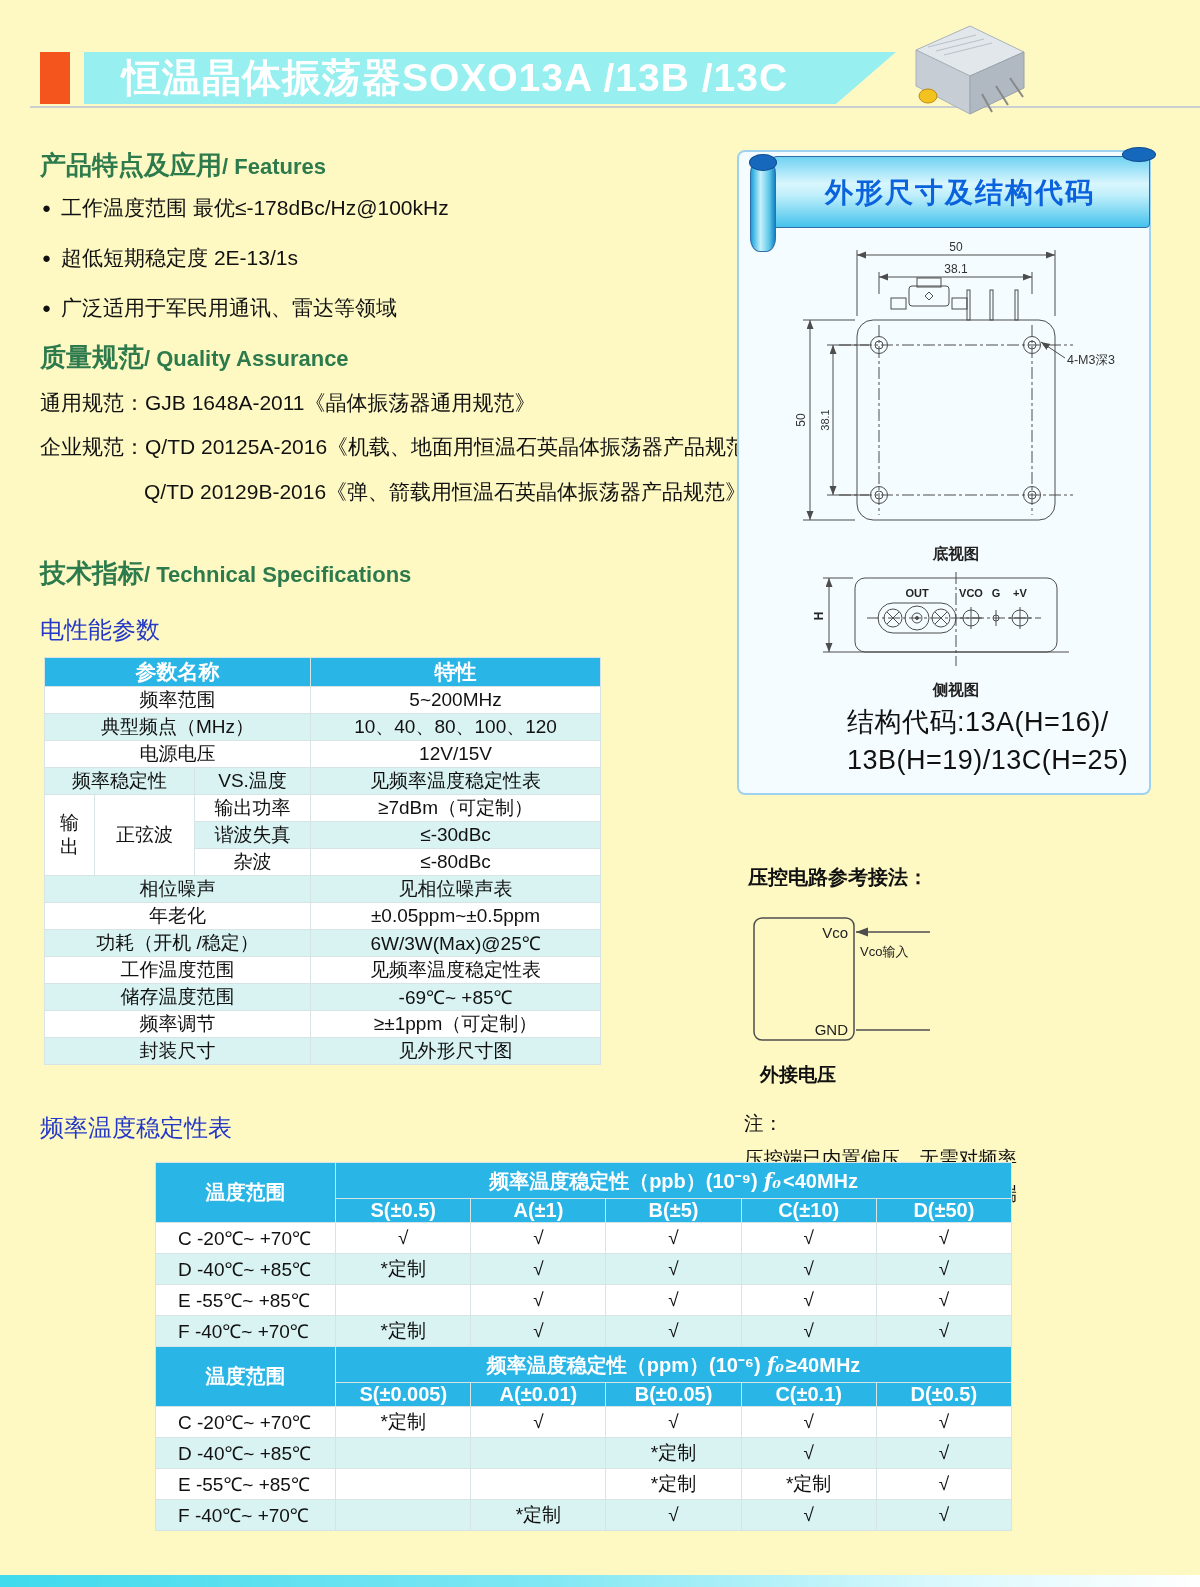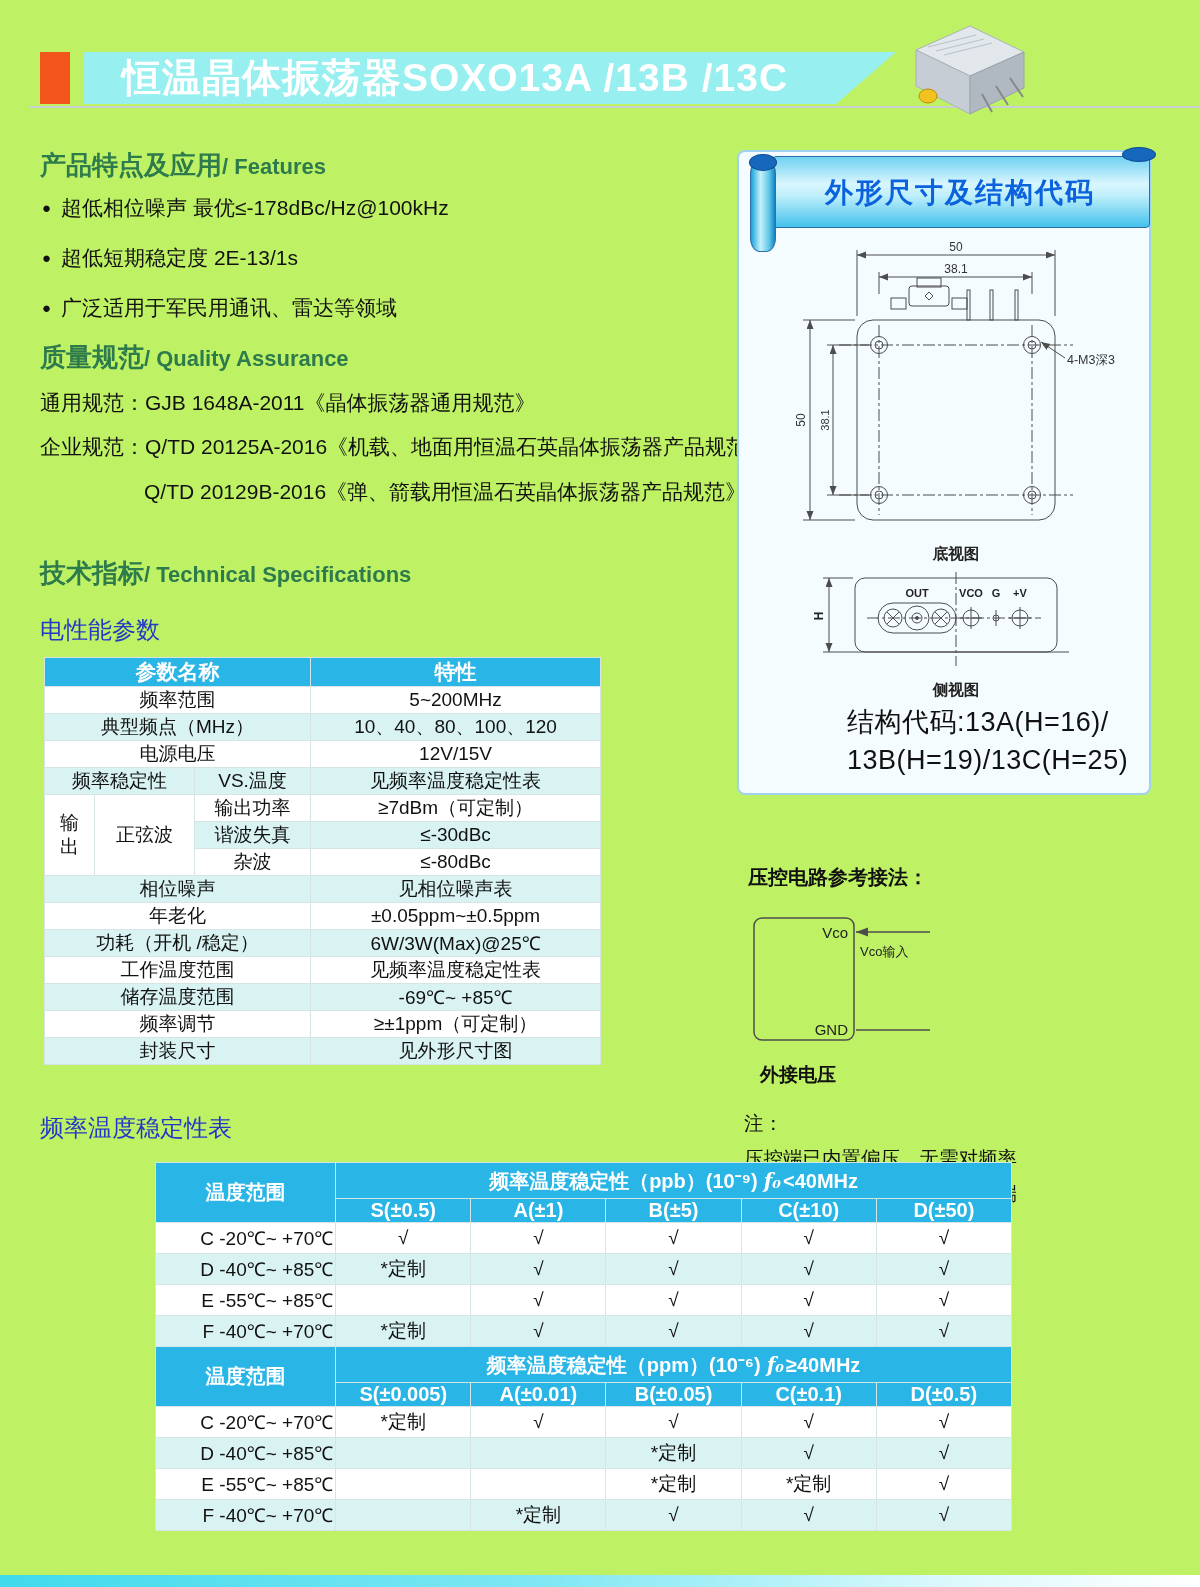--- a/index.html
+++ b/index.html
@@ -1,17 +1,17 @@
 <!DOCTYPE html>
 <html><head>
 <meta charset="utf-8">
 <style>
   * { margin:0; padding:0; box-sizing:border-box; }
   body { background:#ffffff; font-family:"Liberation Sans", sans-serif; }
-  .page { position:relative; width:1200px; height:1587px; background:#bef264; overflow:hidden; font-family:"Liberation Sans", sans-serif; color:#1a1a1a; }
+  .page { position:relative; width:1200px; height:1587px; background:#fef9c3; overflow:hidden; font-family:"Liberation Sans", sans-serif; color:#1a1a1a; }
 
   
   .accent-bar { position:absolute; left:40px; top:52px; width:30px; height:52px; background:#F4551C; }
   .title-banner { position:absolute; left:84px; top:52px; width:812px; height:52px; background:#98EFEF;
                   clip-path:polygon(0 0,100% 0,92.6% 100%,0 100%); }
   .title-banner .t { position:absolute; left:0; right:70px; top:0; height:52px; line-height:52px; text-align:center;
                   font-size:39px; font-weight:bold; color:#ffffff; letter-spacing:1px; white-space:nowrap; }
   .title-rule { position:absolute; left:30px; top:106px; width:1170px; height:2px; background:#C9CFD3; }
   .photo-svg { position:absolute; left:898px; top:20px; width:135px; height:100px; }
 
@@ -66,21 +66,21 @@
 
   
   .stab-table { position:absolute; left:155px; top:1162px; width:857px; border-collapse:collapse; table-layout:fixed;
                 font-size:19px; text-align:center; color:#111; }
   .stab-table td { border:1px solid #D7E4E6; padding:0 2px; font-weight:500; }
   .stab-table .h-row td { background:#29B5E5; color:#fff; font-weight:bold; font-size:20px; }
   .stab-table .t1 td { height:36px; }
   .stab-table .t2 td { height:24px; }
   .stab-table .rw td { background:#ffffff; height:31px; }
   .stab-table .rc td { background:#D9F3F3; height:31px; }
-  .stab-table td.rng { text-align:right; padding-left:22px; }
+  .stab-table td.rng { text-align:left; padding-left:22px; }
   .fi { font-style:italic; font-family:"DejaVu Serif", serif; margin:0 2px 0 6px; }
 
   .footer-bar { position:absolute; left:0; bottom:0; width:100%; height:12px;
                 background:linear-gradient(90deg,#3FDAED 0%,#7FE7F3 45%,#D9F8FC 78%,#ffffff 100%); }
 
   svg text { font-family:"Liberation Sans", sans-serif; }
 </style>
 </head>
 <body>
 
@@ -102,21 +102,21 @@
     <ellipse cx="30" cy="76" rx="9" ry="7" fill="#F2C21E" stroke="#C08A12"></ellipse>
     <line x1="84" y1="74" x2="94" y2="92" stroke="#888" stroke-width="2"></line>
     <line x1="98" y1="66" x2="110" y2="85" stroke="#888" stroke-width="2"></line>
     <line x1="112" y1="58" x2="125" y2="77" stroke="#888" stroke-width="2"></line>
   </svg>
 
   <div class="sec-h" style="top:148px;">
     <span>产品特点及应用</span><span class="en">/ Features</span>
   </div>
   <ul class="features-list">
-    <li>超低相位噪声 最优≤-178dBc/Hz@100kHz</li>
+    <li>工作温度范围 最优≤-178dBc/Hz@100kHz</li>
     <li>超低短期稳定度 2E-13/1s</li>
     <li>广泛适用于军民用通讯、雷达等领域</li>
   </ul>
 
   <div class="sec-h" style="top:340px;">
     <span>质量规范</span><span class="en">/ Quality Assurance</span>
   </div>
   <div class="quality-block">
     <div class="q-line"><span>通用规范：</span><span>GJB 1648A-2011《晶体振荡器通用规范》</span></div>
     <div class="q-line"><span>企业规范：</span><span>Q/TD 20125A-2016《机载、地面用恒温石英晶体振荡器产品规范》</span></div>

